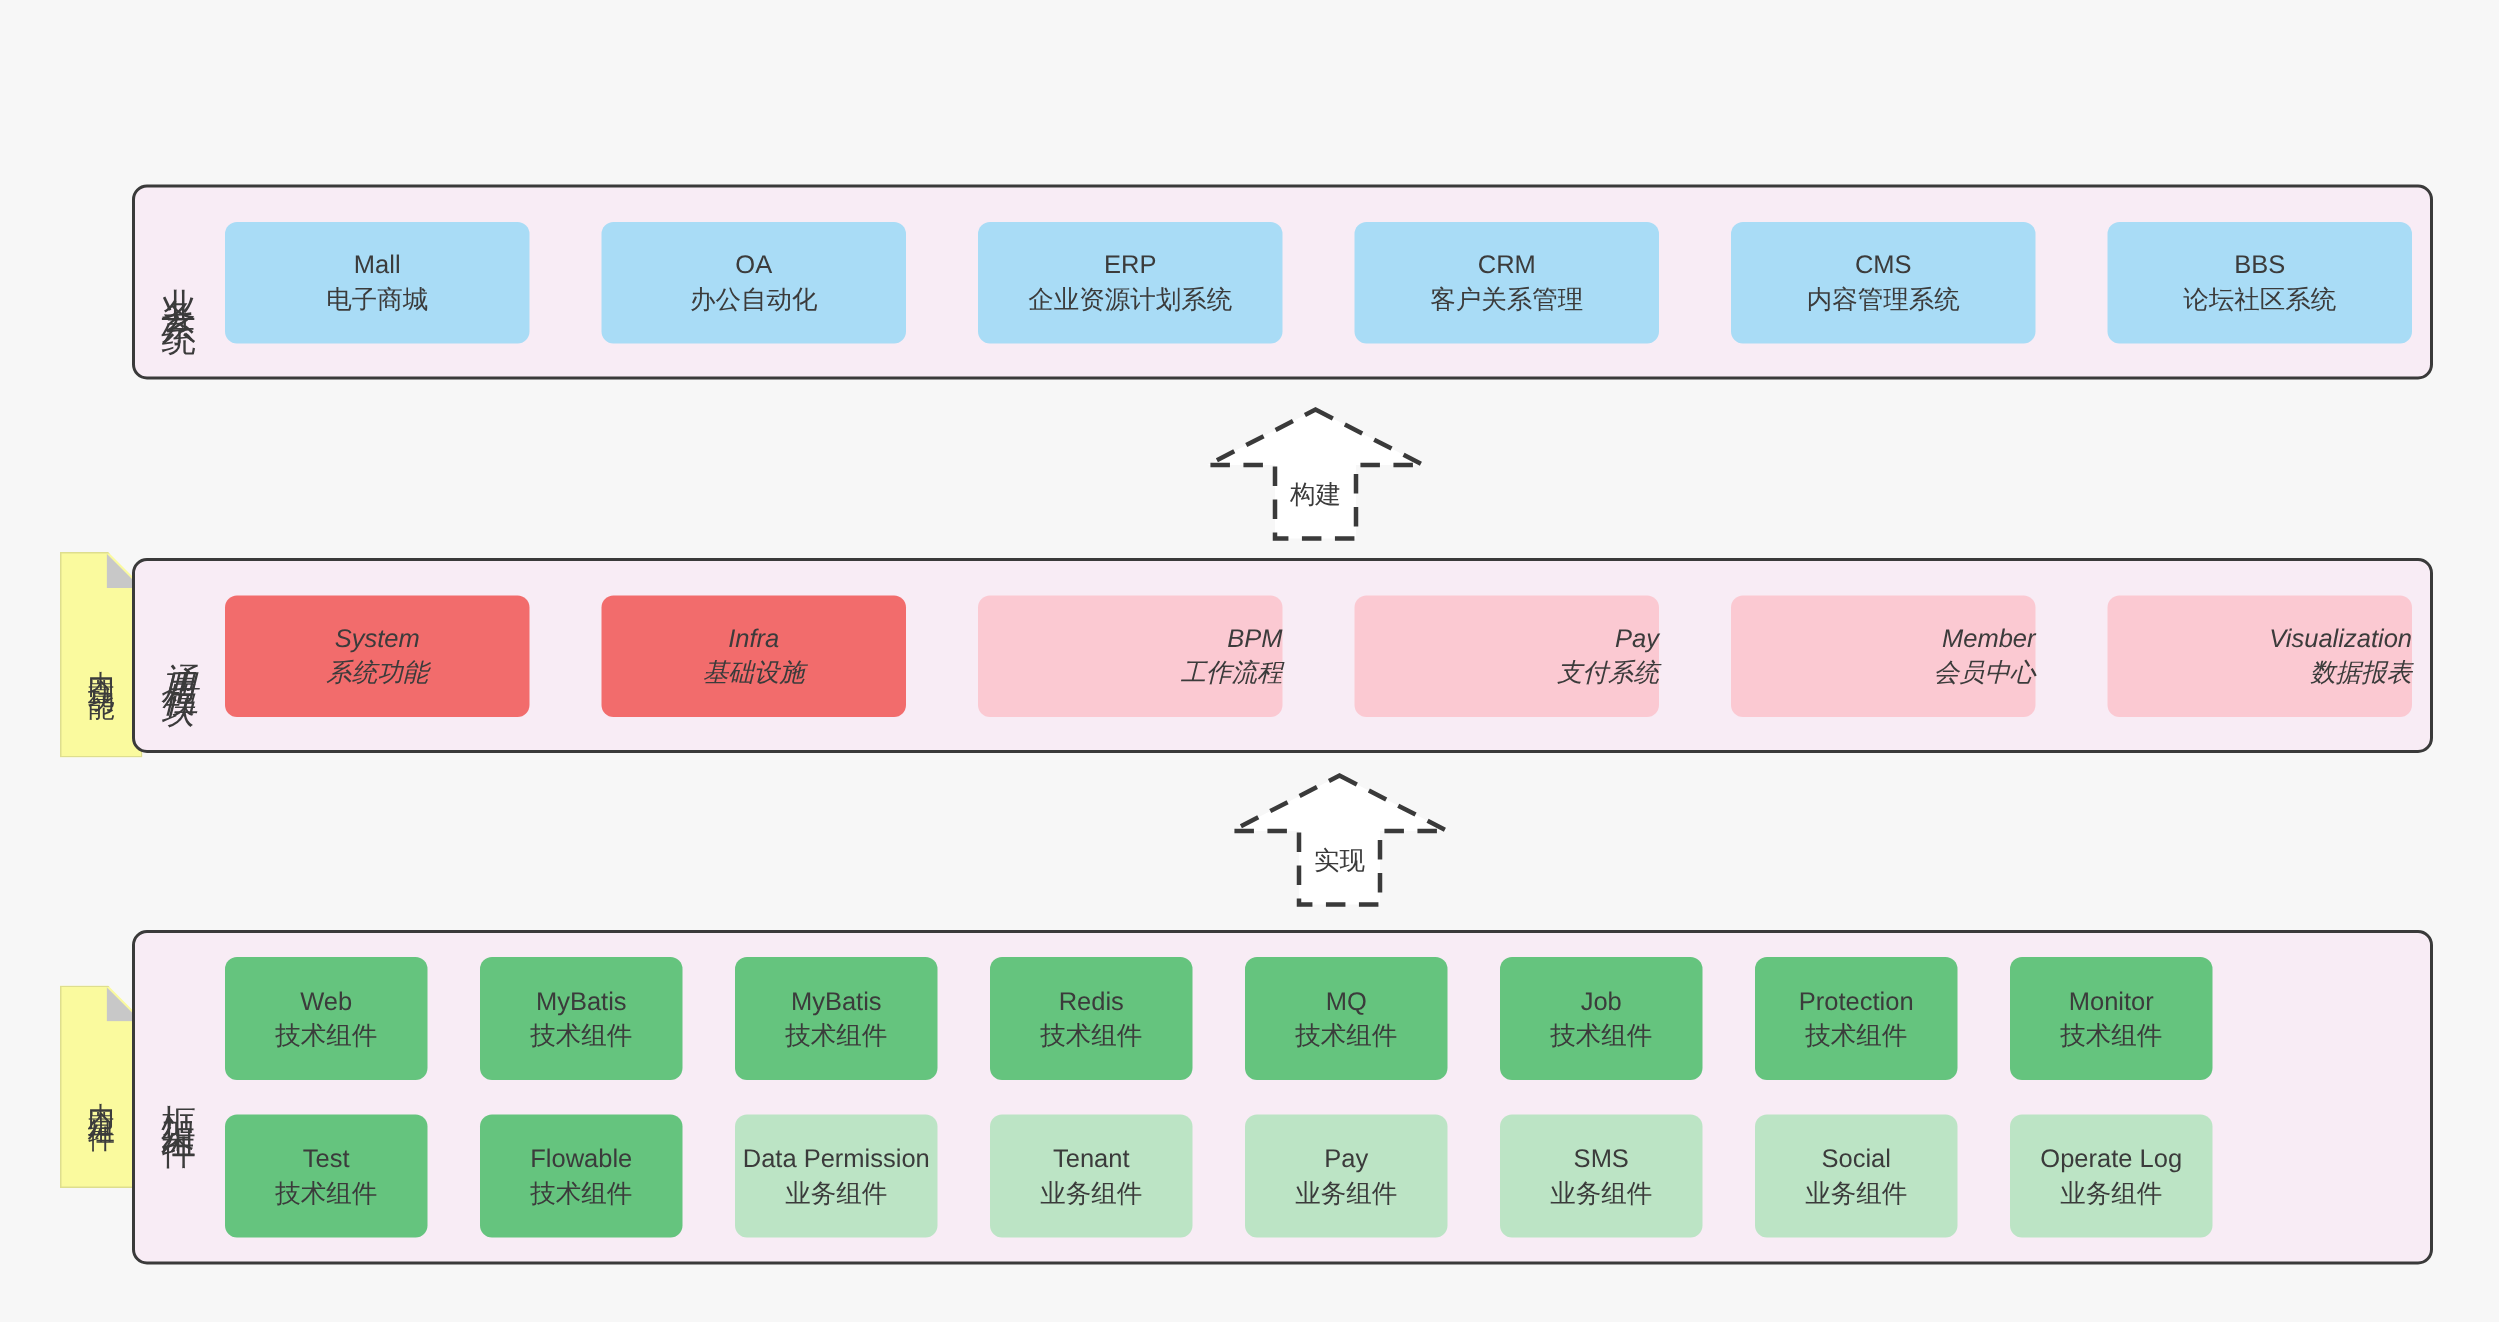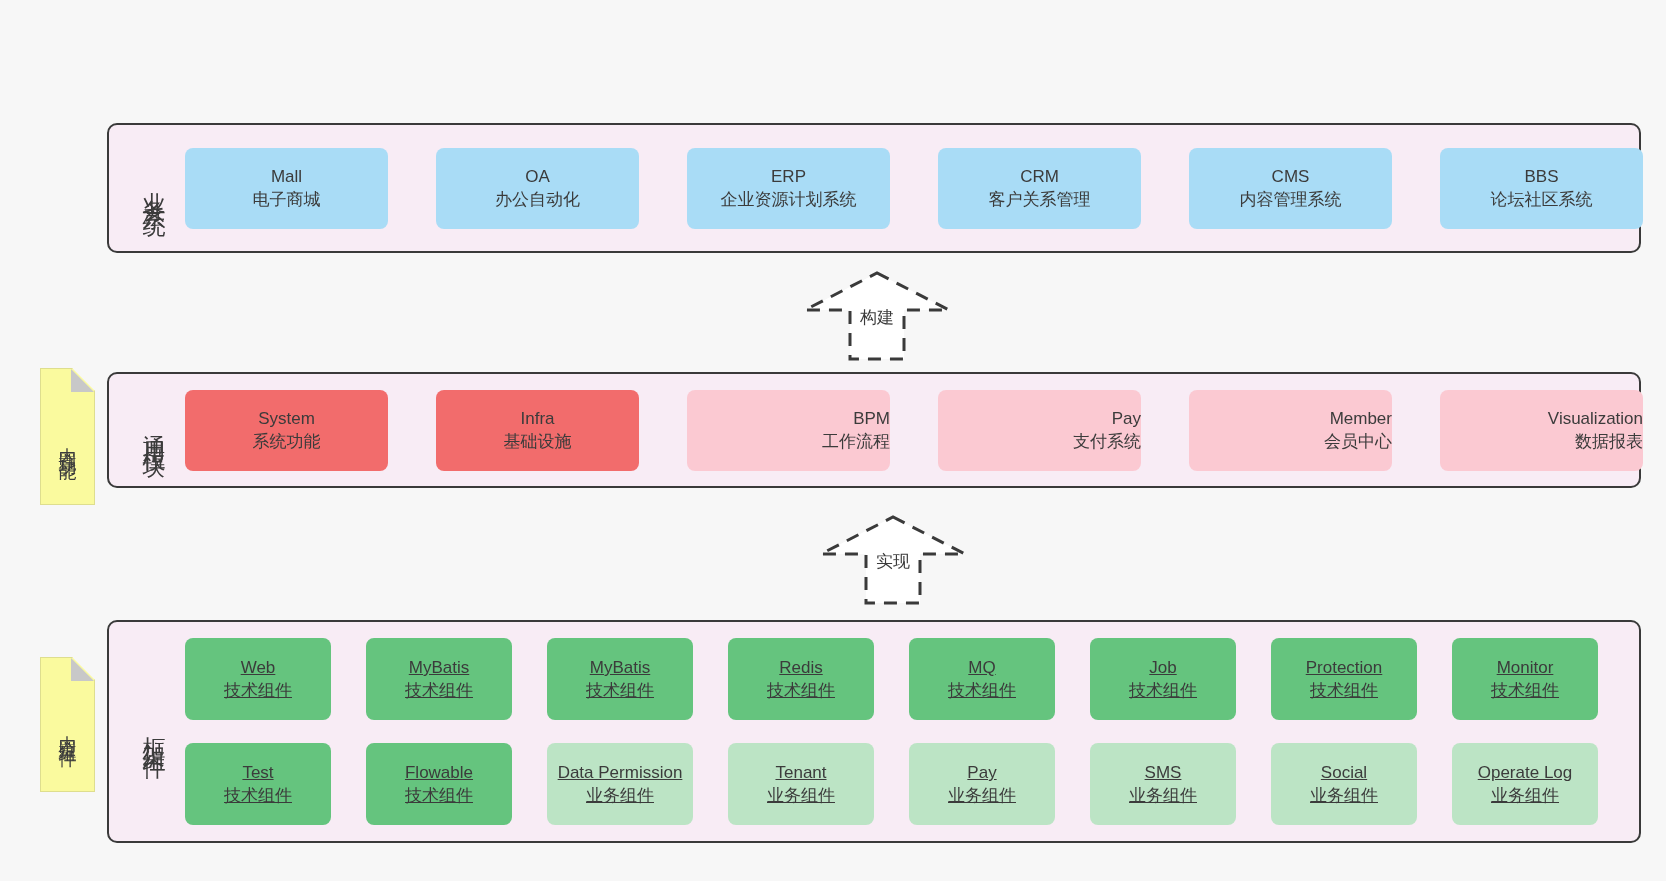--- a/index.html
+++ b/index.html
@@ -8,31 +8,30 @@
     background:var(--c-page-bg,#f7f7f7);
   }
   .canvas{
     position:relative;
     width:1666px;height:881px;
     background:var(--c-page-bg,#f7f7f7);
     overflow:hidden;
   }
   
   .band{
-    position:absolute;left:107px;width:1534px;
+    position:absolute;left:88px;width:1534px;
     box-sizing:border-box;
     background:var(--c-band-bg);
     border:2px solid var(--c-band-border);
     border-radius:10px;
     display:flex;
     z-index:1;
-    padding-left:16px;
   }
   .band-0{top:123px;height:130px;}
-  .band-1{top:372px;height:116px;}
+  .band-1{top:372px;height:130px;font-style:italic;}
   .band-2{top:620px;height:223px;}
   .band-label{
     width:60px;
     display:flex;align-items:center;justify-content:center;
     writing-mode:vertical-rl;text-orientation:upright;
     font-size:23px;letter-spacing:7px;
     color:var(--c-text);
   }
   .band-rows{
     flex:1;
@@ -45,21 +44,21 @@
   
   .box{
     box-sizing:border-box;
     border-radius:8px;
     display:flex;flex-direction:column;align-items:center;justify-content:center;
     text-align:center;
     font-size:17px;line-height:23px;
     color:var(--c-text);
   }
   .band-0 .box,.band-1 .box{width:203px;height:81px;}
-  .band-2 .box{width:146px;height:82px;text-decoration:underline;}
+  .band-2 .box{width:135px;height:82px;}
   .band-2 .box-name{max-width:126px;}
   .v-blue{background:var(--c-blue);}
   .v-red{background:var(--c-red);}
   .v-pink{background:var(--c-pink);align-items:flex-end;}
   .v-green-dark{background:var(--c-green-dark);}
   .v-green-light{background:var(--c-green-light);text-align:center;}
   
   .note{
     position:absolute;left:40px;width:55px;
     box-sizing:border-box;
@@ -81,21 +80,21 @@
     font-size:18px;letter-spacing:5px;
     color:var(--c-text);
     padding-top:12px;
   }
   
   .arrow{position:absolute;width:150px;height:92px;z-index:2;}
   .arrow-0{left:802px;top:270px;}
   .arrow-1{left:818px;top:514px;}
   .arrow svg{display:block;width:150px;height:92px;}
   .arrow-label{
-    position:absolute;left:50%;top:36px;transform:translateX(-50%);
+    position:absolute;left:50%;top:48px;transform:translateX(-50%);
     background:#ffffff;
     font-size:17px;color:var(--c-text);
     padding:0 3px;white-space:nowrap;
   }
 </style>
 </head>
 <body>
 
 <div class="canvas">
 

